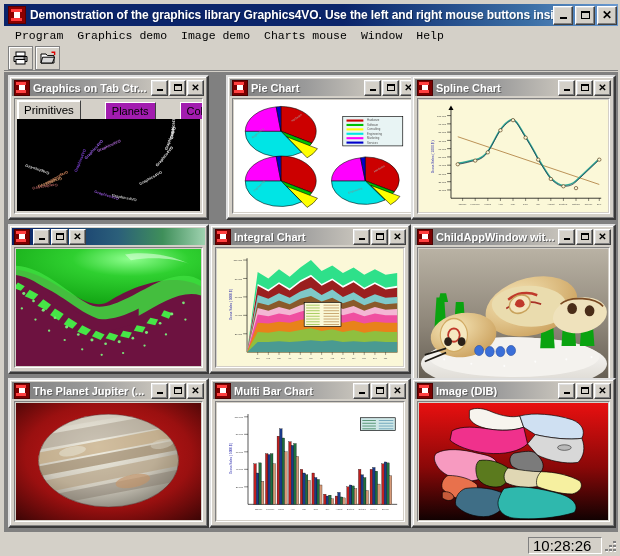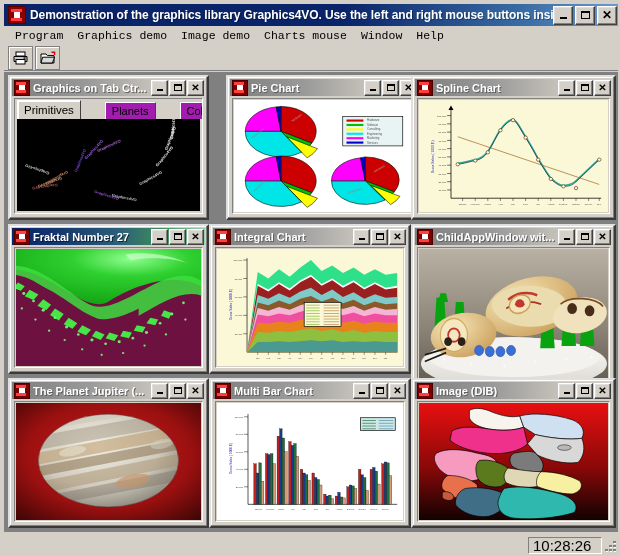--- a/index.html
+++ b/index.html
@@ -434,21 +434,20 @@
       </div>
     </div>
 
     <div class="child" style="left:4px;top:152px;width:201px;height:150px;">
       <div class="ctitle active">
         <div class="cicon">
             <b class="a"></b>
             <b class="b2"></b>
             <b class="c"></b>
           </div>
-        <div class="ctext">Fraktal Number 27</div>
         <div class="csys">
           <div class="sysbtn">
               <span class="gl-min"></span>
             </div>
           <div class="sysbtn">
               <span class="gl-max"></span>
             </div>
           <div class="sysbtn">
               <span class="gl-close">✕</span>
             </div>

